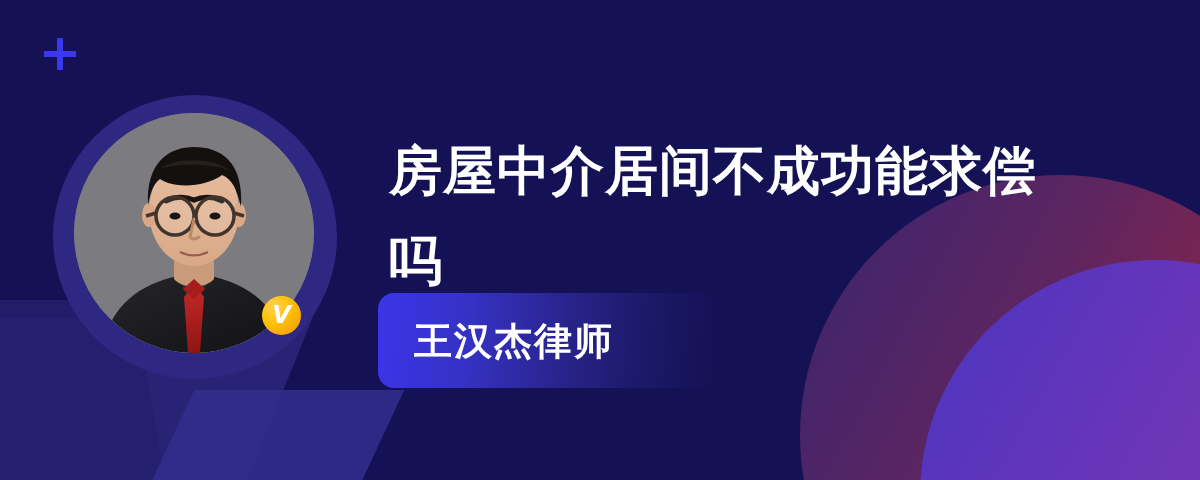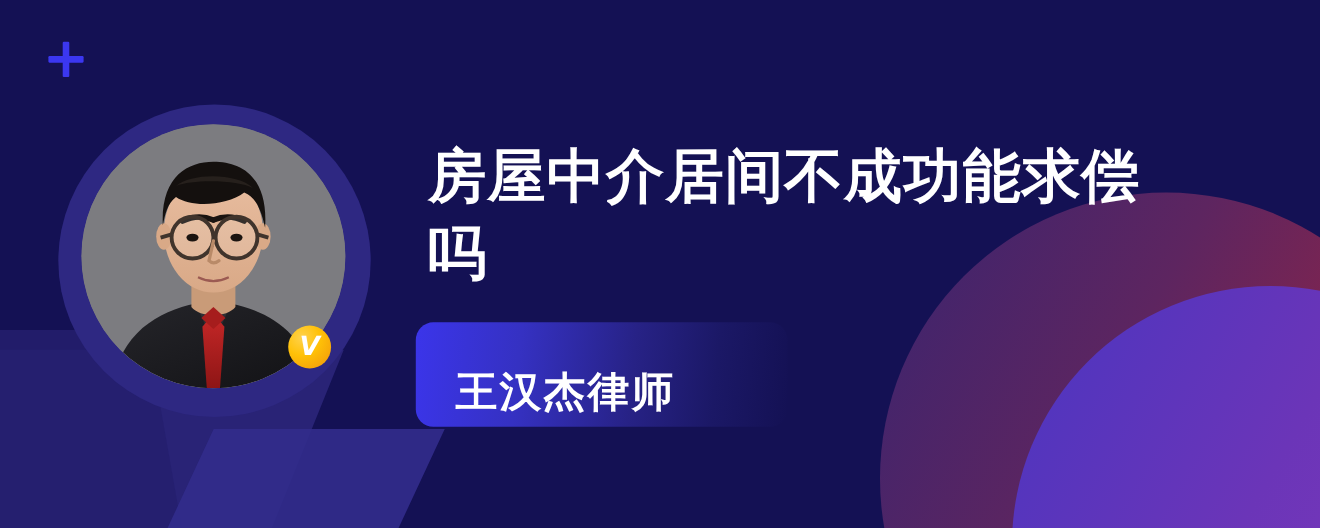--- a/index.html
+++ b/index.html
@@ -145,36 +145,36 @@
   .content {
     position: absolute;
     left: 389px;
     top: 126px;
     width: 700px;
   }
   .title {
     color: #ffffff;
     font-size: 53px;
     font-weight: bold;
-    line-height: 70px;
+    line-height: 90px;
     letter-spacing: 1px;
     margin: 0;
     width: 690px;
     font-family: "DejaVu Sans", "Liberation Sans", sans-serif;
   }
 
   .name-button {
     position: absolute;
     left: 378px;
     top: 293px;
     width: 338px;
     height: 95px;
     border: none;
     border-radius: 16px;
-    padding: 16px 0 0 36px;
+    padding: 1px 0 0 36px;
     text-align: left;
     color: #ffffff;
     font-size: 38px;
     font-weight: bold;
     letter-spacing: 2px;
     line-height: 95px;
     font-family: "DejaVu Sans", "Liberation Sans", sans-serif;
     background: linear-gradient(96deg, #3b35ea 0%, #3531c2 28%, #272286 58%, #1b1866 80%, #141154 100%);
     cursor: pointer;
     white-space: nowrap;

